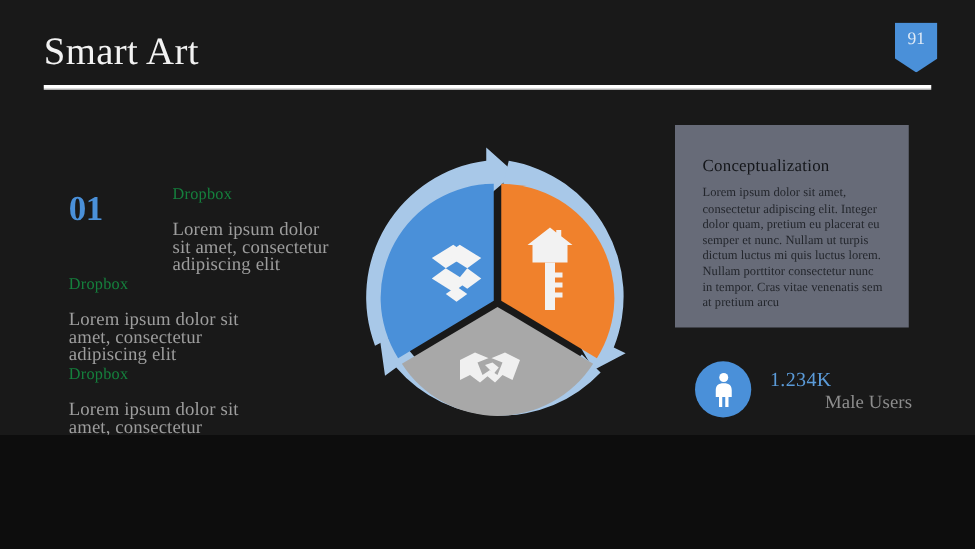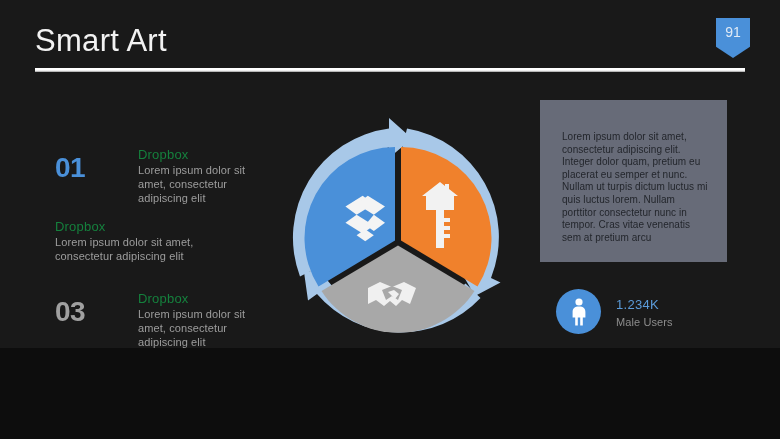--- a/index.html
+++ b/index.html
@@ -7,21 +7,21 @@
     margin: 0;
     padding: 0;
     background: #0d0d0d;
   }
   #slide {
     position: relative;
     width: 780px;
     height: 348px;
     background: #191919;
     overflow: hidden;
-    font-family: Liberation Sans, sans-serif;
+    font-family: Liberation Serif, serif;
     -webkit-font-smoothing: antialiased;
   }
 
   
   #page-title {
     position: absolute;
     left: 35px;
     top: 22px;
     font-size: 31px;
     font-weight: 400;
@@ -94,25 +94,25 @@
     padding-top: 4px;
   }
   .step-title {
     font-size: 13px;
     font-weight: 400;
     color: #15803d;
     line-height: 17px;
     letter-spacing: 0.2px;
   }
   .step-desc {
-    font-size: 11px;
+    font-size: 15px;
     color: #9d9d9d;
     line-height: 14px;
     letter-spacing: 0.1px;
-    margin-top: 0;
+    margin-top: 14px;
     max-width: 160px;
   }
 
   
   #cycle-diagram {
     position: absolute;
     left: 278px;
     top: 116px;
     width: 240px;
     height: 244px;
@@ -161,29 +161,30 @@
     position: relative;
   }
   .stat-circle svg {
     position: absolute;
     left: 50%;
     top: 50%;
     transform: translate(-50%, -50%);
   }
   .stat-text { margin-left: 15px; }
   .stat-value {
-    font-size: 13px;
+    font-size: 16px;
     line-height: 21px;
     letter-spacing: 0.3px;
   }
   .stat-label {
-    font-size: 11px;
+    font-size: 15px;
     color: #8d8d8d;
     line-height: 15px;
     letter-spacing: 0.1px;
+    margin-left: 44px;
   }
 
   
   #watermark {
     position: absolute;
     left: 611px;
     top: 398px;
     font-size: 27px;
     font-weight: 700;
     letter-spacing: 0.5px;
@@ -216,21 +217,20 @@
     </div>
 
     <div class="step-row">
       <div class="step-body">
         <div class="step-title">Dropbox</div>
         <div class="step-desc">Lorem ipsum dolor sit amet, consectetur adipiscing elit</div>
       </div>
     </div>
 
     <div class="step-row">
-      <div class="step-num" style="color:#a0a0a0">03</div>
       <div class="step-body">
         <div class="step-title">Dropbox</div>
         <div class="step-desc">Lorem ipsum dolor sit amet, consectetur adipiscing elit</div>
       </div>
     </div>
 
   </div>
 
   <div id="cycle-diagram">
     <svg width="240" height="244" viewBox="0 0 240 244">
@@ -310,20 +310,21 @@
 
       <g transform="translate(88,162)">
         <path d="M 2 10 L 14 4 L 26 9 L 38 4 L 50 10 L 44 26 L 36 22 L 30 28 L 24 23 L 18 28 L 10 22 L 2 26 Z" fill="#f0f0f0"></path>
         <path d="M 16 12 L 26 8 L 36 12 L 32 22 L 26 18 L 20 22 Z" fill="#a8a8a8"></path>
         <path d="M 22 14 L 28 12 L 33 16 L 29 21 Z" fill="#f0f0f0"></path>
       </g>
     </svg>
   </div>
 
   <div id="concept-panel">
+    <div id="concept-title">Conceptualization</div>
     <div id="concept-body">Lorem ipsum dolor sit amet, consectetur adipiscing elit. Integer dolor quam, pretium eu placerat eu semper et nunc. Nullam ut turpis dictum luctus mi quis luctus lorem. Nullam porttitor consectetur nunc in tempor. Cras vitae venenatis sem at pretium arcu</div>
   </div>
 
   <div class="stat-row" id="stat-male">
     <div class="stat-circle" style="background:#4a90d9">
       <svg width="22" height="28" viewBox="0 0 22 28">
         <circle cx="11" cy="4" r="3.6" fill="#ffffff"></circle>
         <path d="M 11 8.6 C 6.5 8.6 4.6 10.6 4.6 14.2 L 4.6 19.5 L 7.2 19.5 L 7.2 27.6 L 9.8 27.6 L 9.8 19.5 L 12.2 19.5 L 12.2 27.6 L 14.8 27.6 L 14.8 19.5 L 17.4 19.5 L 17.4 14.2 C 17.4 10.6 15.5 8.6 11 8.6 Z" fill="#ffffff"></path>
       </svg>
     </div>

